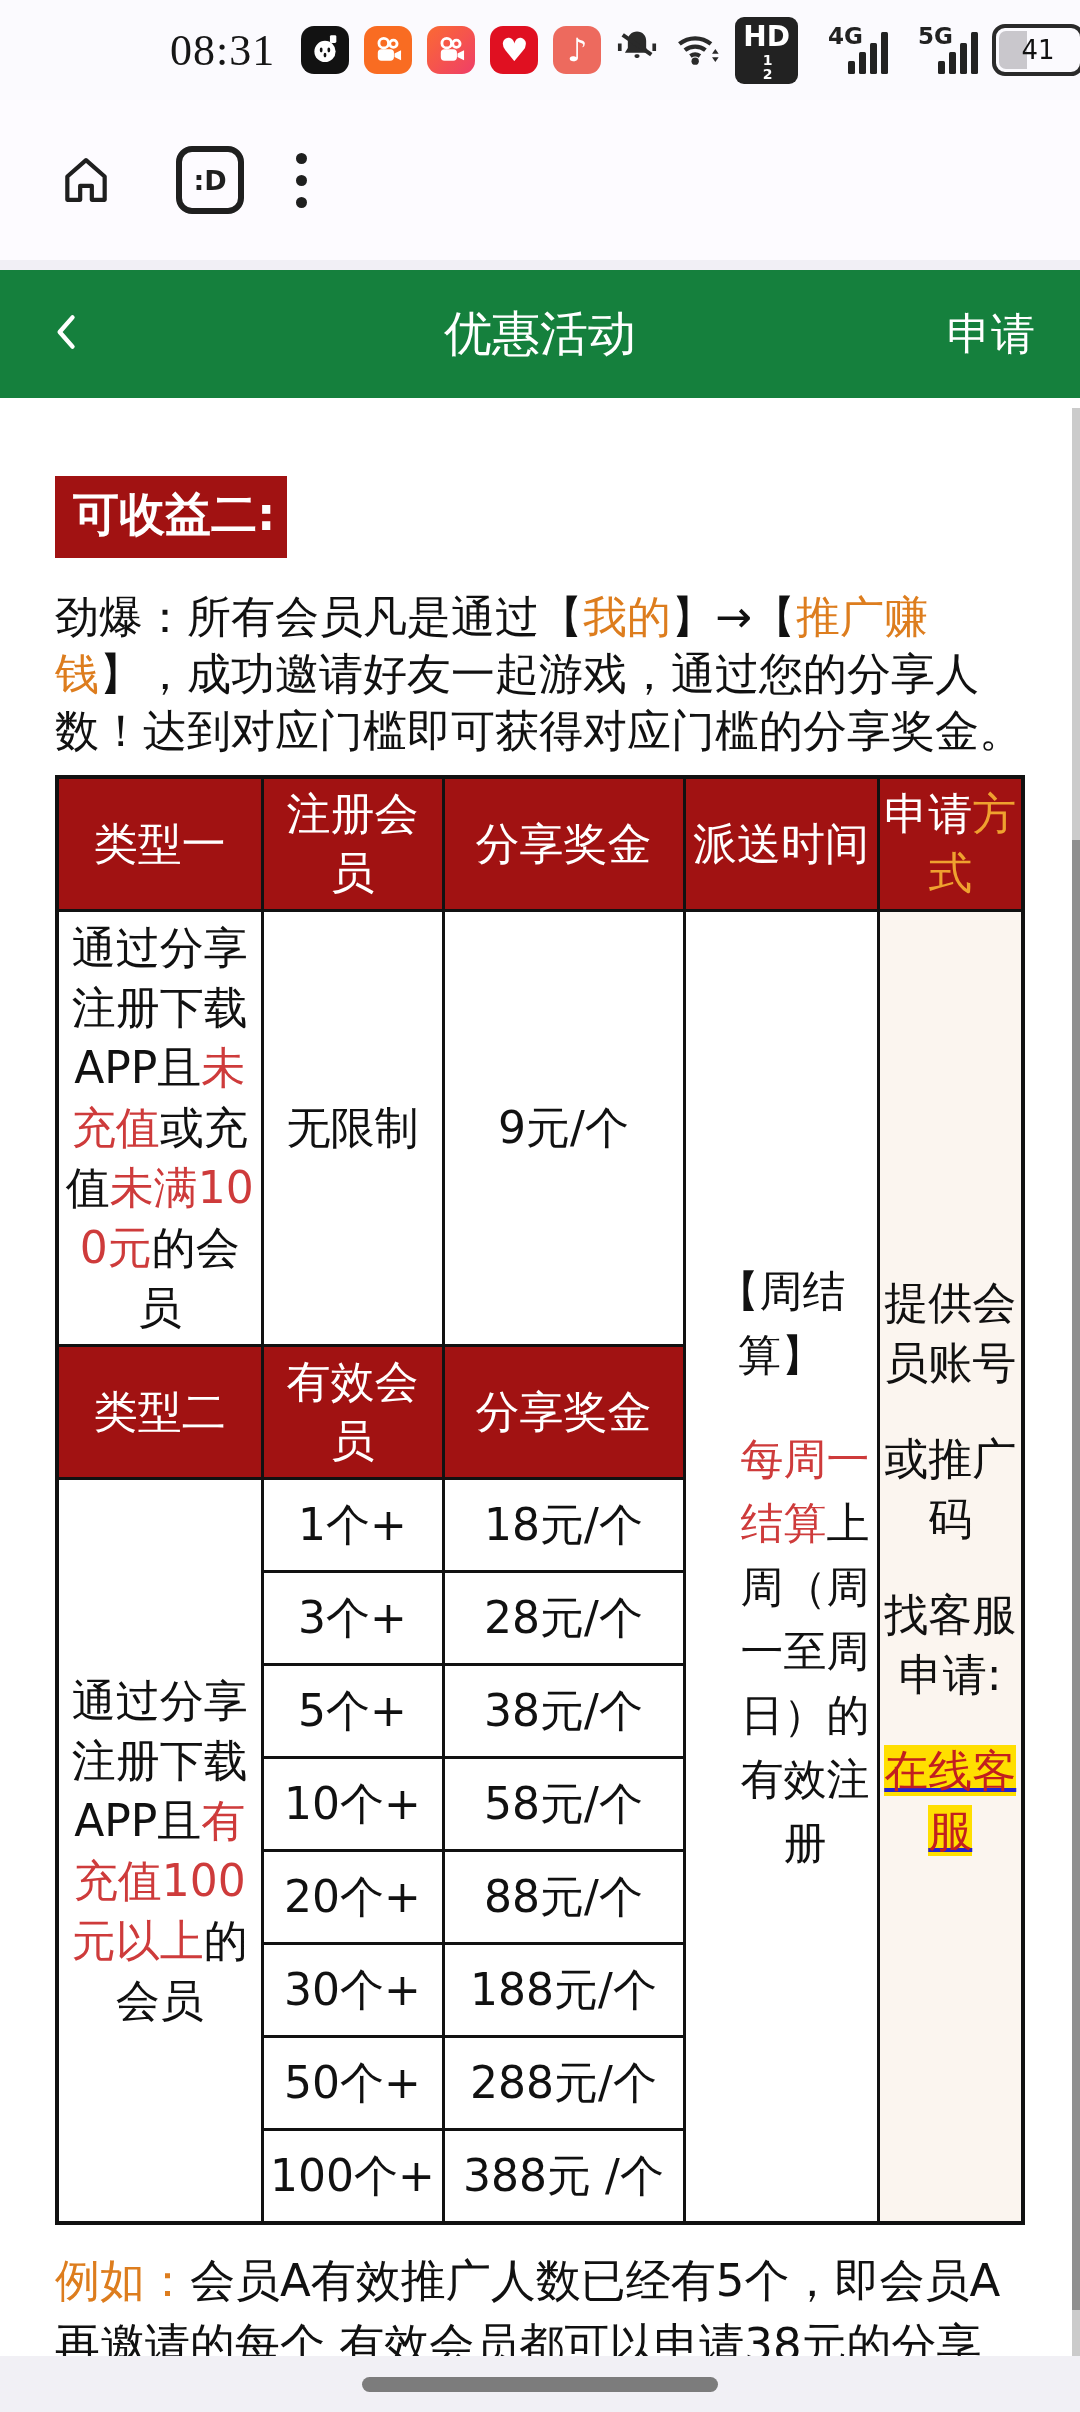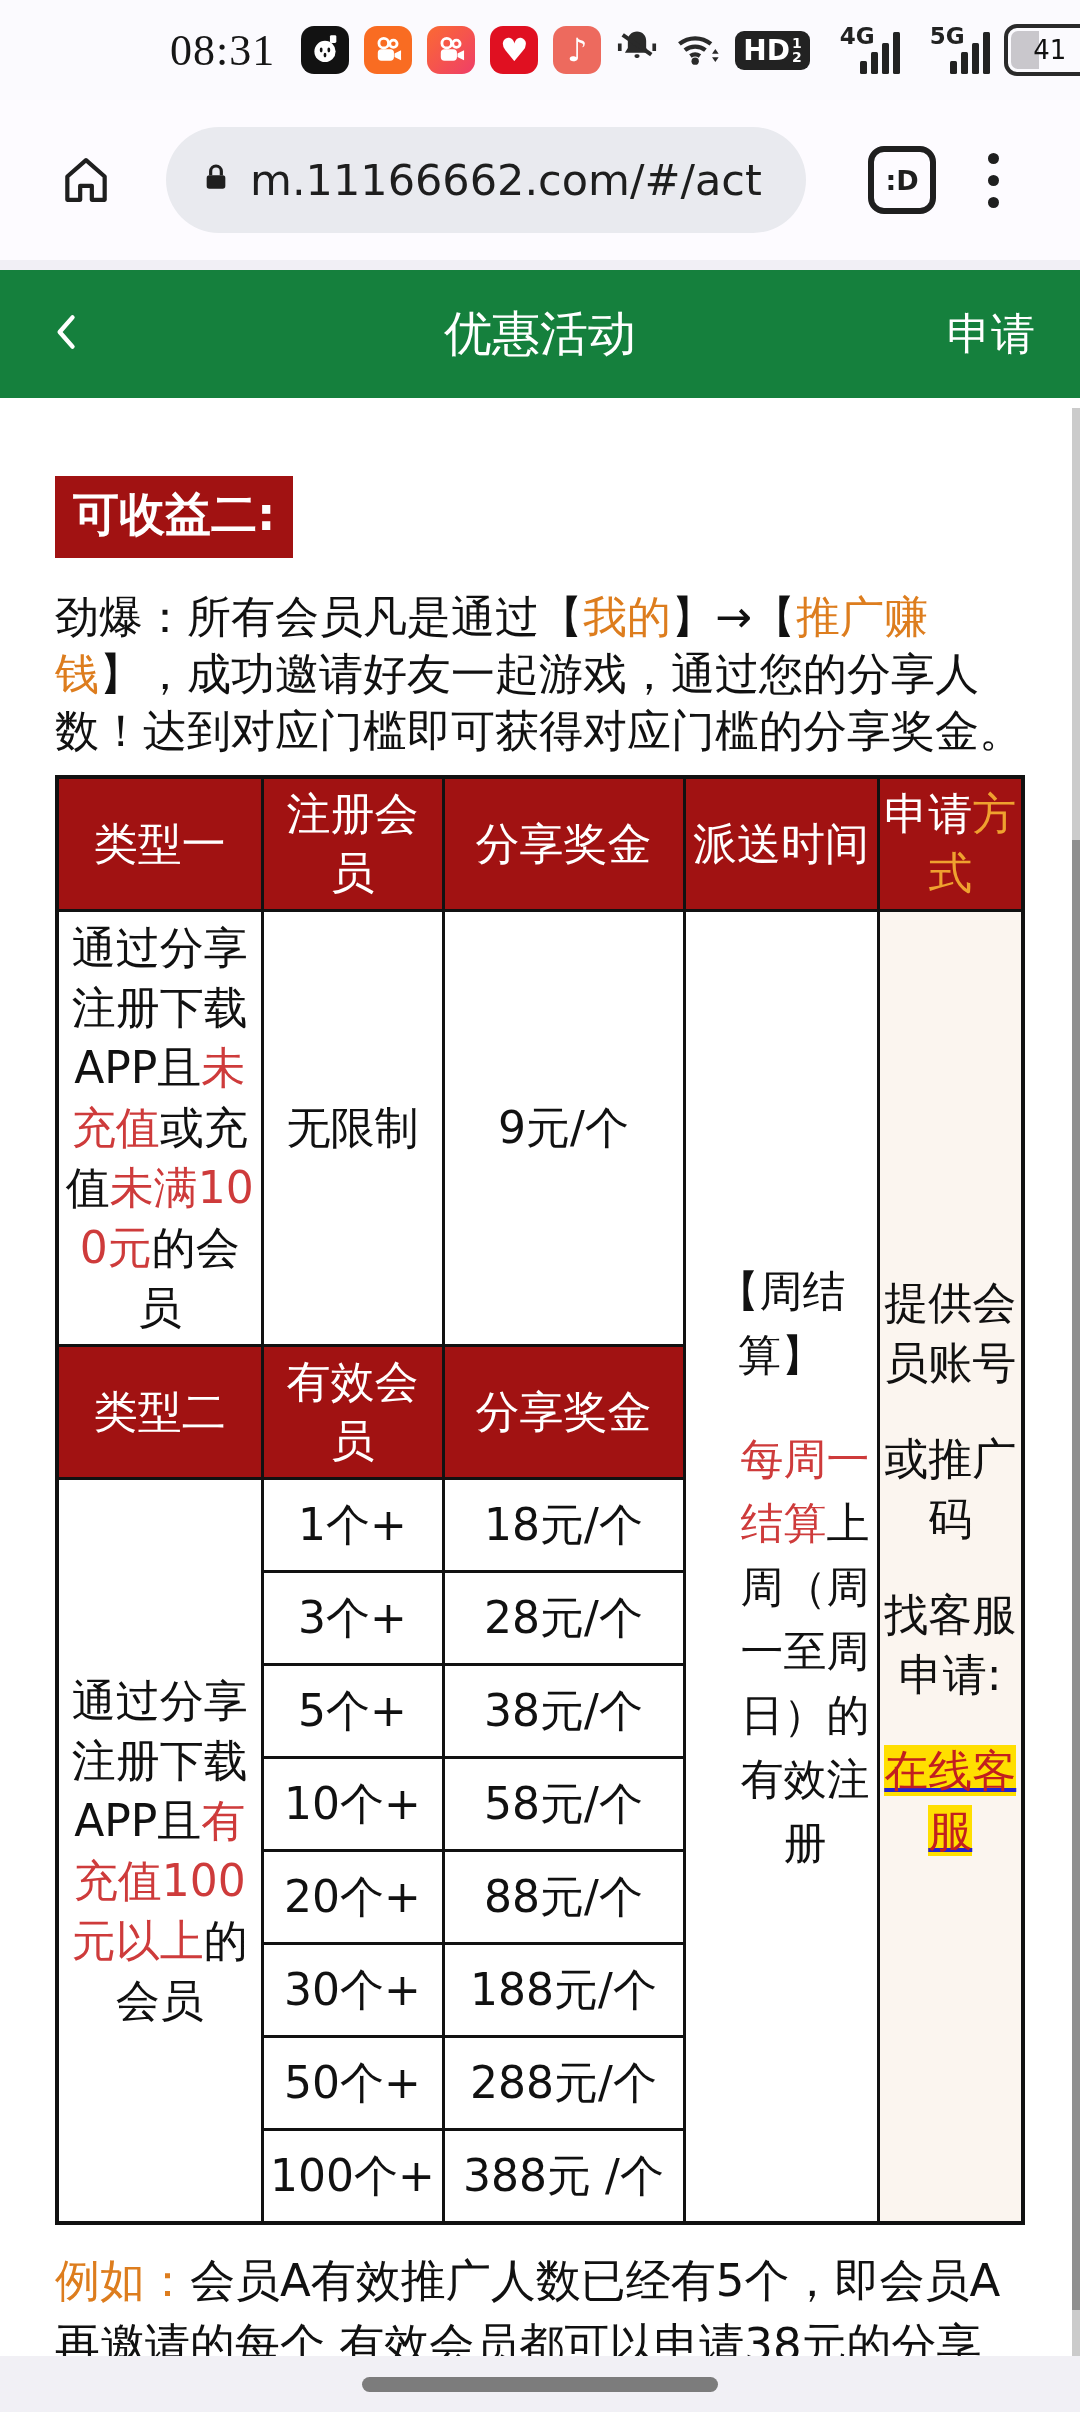--- a/index.html
+++ b/index.html
@@ -12,21 +12,21 @@
   .app-icon{width:48px;height:48px;border-radius:13px;display:flex;align-items:center;
     justify-content:center;color:#fff;font-size:32px;line-height:1;}
   .ai-black{background:#121212;}
   .ai-orange{background:#F96C22;}
   .ai-grad{background:linear-gradient(135deg,#FB6A33,#EF3E68);}
   .ai-red{background:#E01021;}
   .ai-coral{background:#ED6A5E;}
   .sep-dot{width:14px;height:14px;border-radius:50%;background:#111;margin-left:14px;}
   .sb-right{margin-left:auto;display:flex;align-items:center;gap:14px;}
   .hd{display:flex;align-items:center;background:#222;color:#fff;border-radius:9px;
-    padding:3px 8px;font-weight:bold;}
+    padding:3px 8px;font-weight:bold;flex-direction:column;}
   .hd-main{font-size:28px;}
   .hd-frac{display:flex;flex-direction:column;font-size:14px;line-height:14px;margin-left:2px;font-weight:bold;}
   .sig{position:relative;width:60px;height:48px;margin-left:16px;}
   .sig-label{position:absolute;top:-3px;left:0;font-size:23px;font-weight:bold;color:#222;}
   .sig-bars{position:absolute;bottom:0;right:0;display:flex;align-items:flex-end;gap:4px;}
   .bar{width:7px;background:#222;border-radius:1.5px;}
   .battery{position:relative;width:84px;height:44px;border:4px solid #2A2A2A;border-radius:13px;margin-right:8px;}
   .battery-fill{position:absolute;left:3px;top:3px;bottom:3px;width:34%;background:#C9C7CC;border-radius:7px 0 0 7px;}
   .battery-num{position:absolute;inset:0;display:flex;align-items:center;justify-content:center;font-size:26px;color:#111;}
   
@@ -44,21 +44,21 @@
   .app-header{position:relative;z-index:5;height:128px;background:#15803d;color:#fff;
     display:flex;align-items:center;padding:0 45px;box-sizing:border-box;}
   .hdr-title{position:absolute;left:0;right:0;text-align:center;font-size:48px;}
   .hdr-action{margin-left:auto;font-size:44px;z-index:1;}
   
   .content{position:relative;z-index:1;}
   .notice{margin:-18px 55px 0 55px;font-size:45px;line-height:62px;}
   .red-bold{color:#C5393B;font-weight:bold;}
   .orange{color:#DD7D1E;}
   .badge{display:inline-block;margin:78px 0 0 55px;background:#A11212;color:#fff;
-    font-size:46px;font-weight:bold;padding:8px 18px 12px 18px;}
+    font-size:46px;font-weight:bold;padding:8px 12px 12px 18px;}
   .promo{margin:30px 55px 0 55px;font-size:44px;line-height:57px;}
   
   table.share{border-collapse:collapse;table-layout:fixed;width:966px;margin:16px 0 0 55px;
     font-size:44px;border:4px solid #111;}
   table.share th,table.share td{border:3px solid #111;text-align:center;vertical-align:middle;
     padding:6px 4px;word-break:break-all;font-weight:normal;}
   .th-red{background:#A11212;color:#fff;}
   tr.hdr1 th{height:100px;}
   tr.hdr2 th{height:80px;}
   tr.tier td{height:78px;}
@@ -169,29 +169,20 @@
     </span>
   </div>
 </div>
 
 <div class="url-row">
   <span class="home-btn">
     <svg width="56" height="56" viewBox="0 0 24 24" fill="none" stroke="#1F1F1F" stroke-width="1.8" stroke-linejoin="round">
         <path d="M4 10.5 L12 3.5 L20 10.5 V20.5 H14.5 V14.5 H9.5 V20.5 H4 Z"></path>
       </svg>
   </span>
-  <div class="url-pill">
-    <span>
-      <svg width="32" height="32" viewBox="0 0 24 24">
-          <rect x="5" y="10" width="14" height="10" rx="2" fill="#1F1F1F"></rect>
-          <path d="M8 10 V7 a4 4 0 0 1 8 0 v3" fill="none" stroke="#1F1F1F" stroke-width="2.4"></path>
-        </svg>
-    </span>
-    <span class="url-text">m.11166662.com/#/act</span>
-  </div>
   <span class="tab-box">:D</span>
   <span class="menu-dots">
       <i></i>
       <i></i>
       <i></i>
     </span>
 </div>
 
 <div class="app-header">
   <span>

